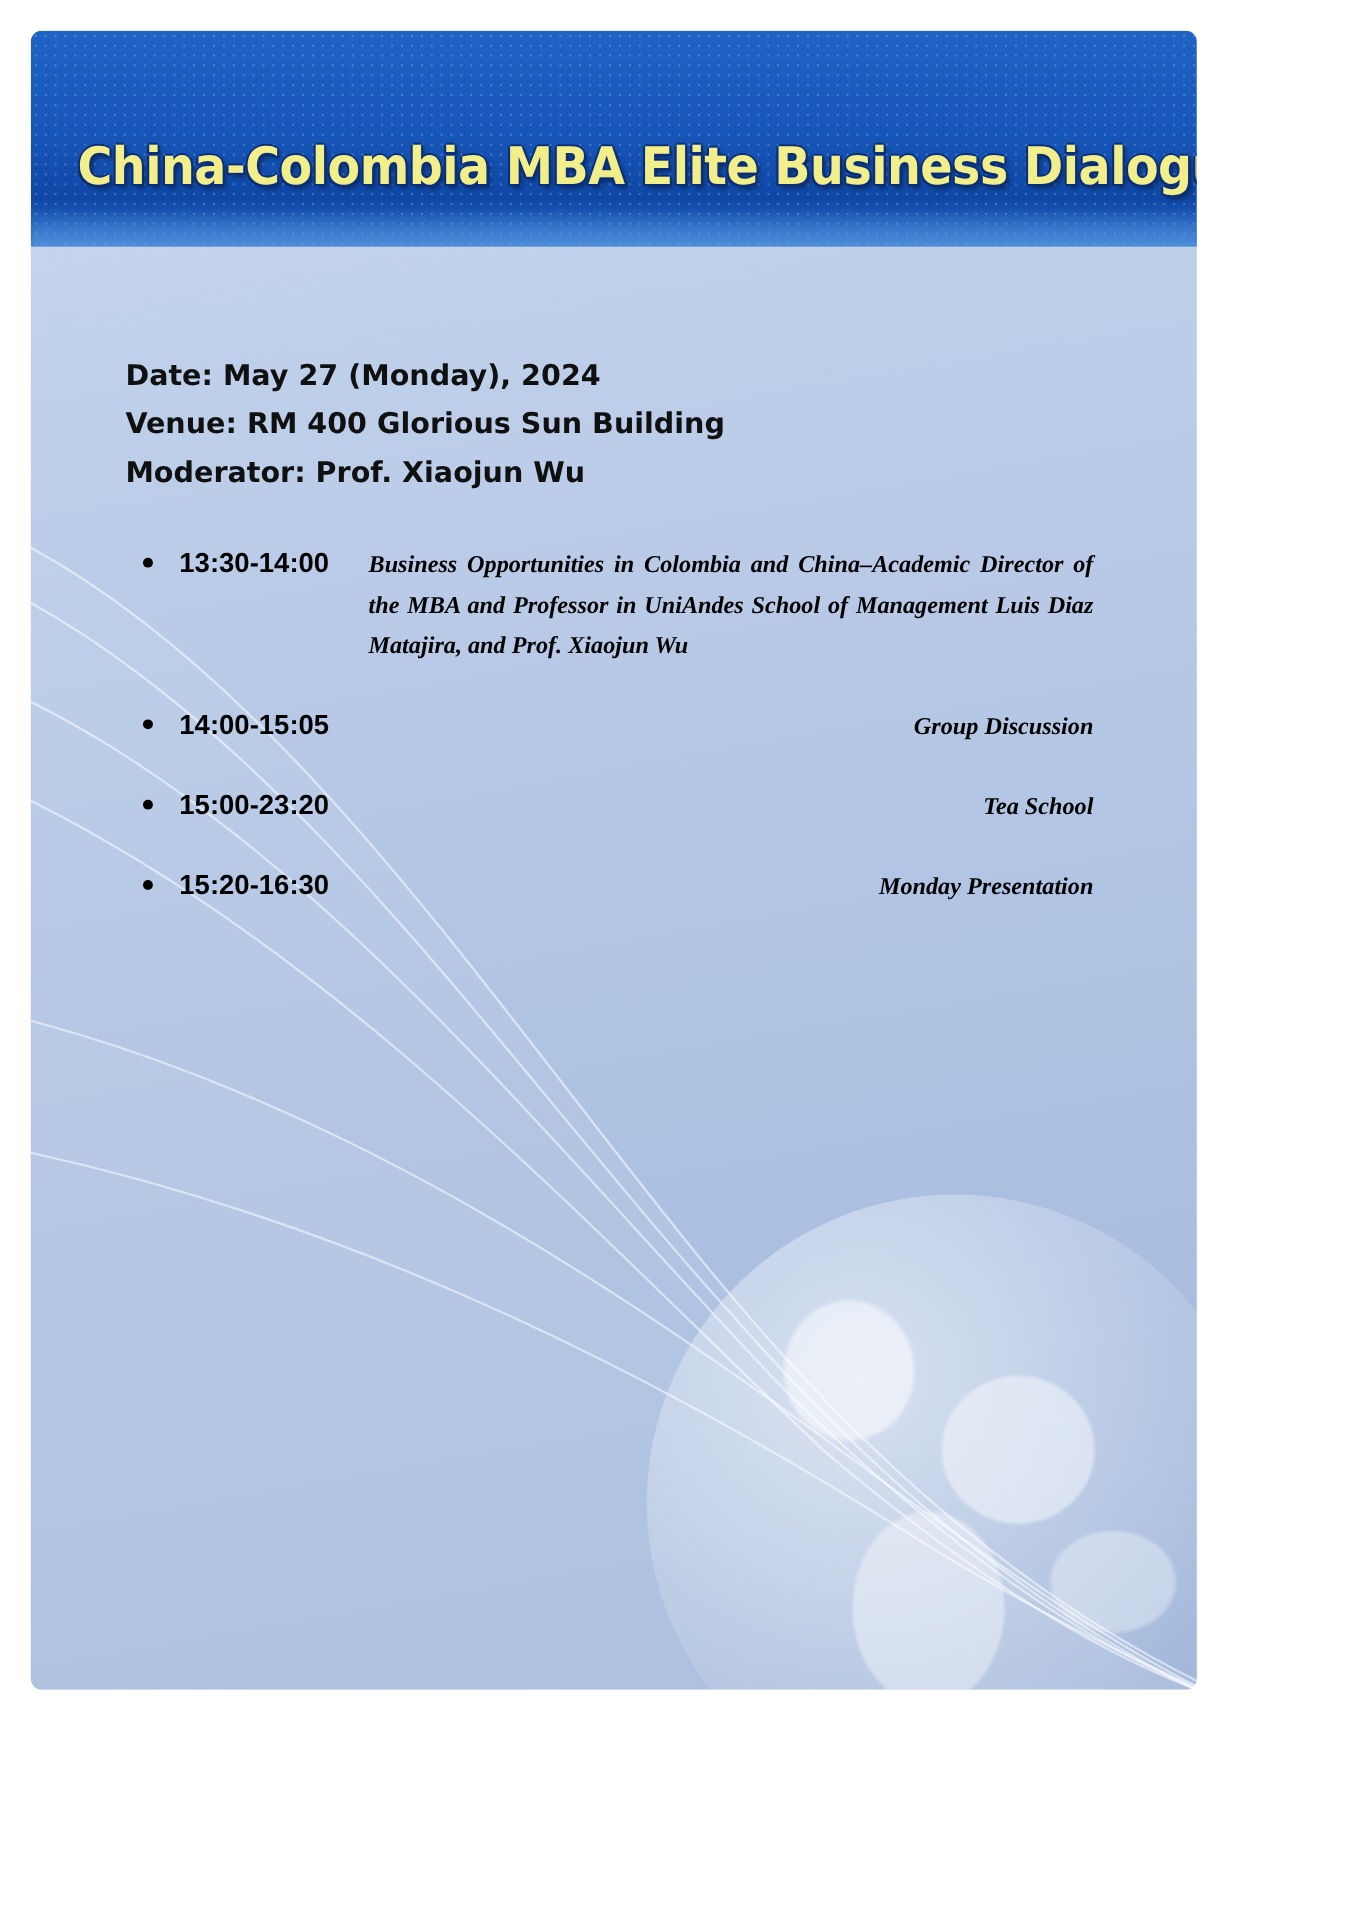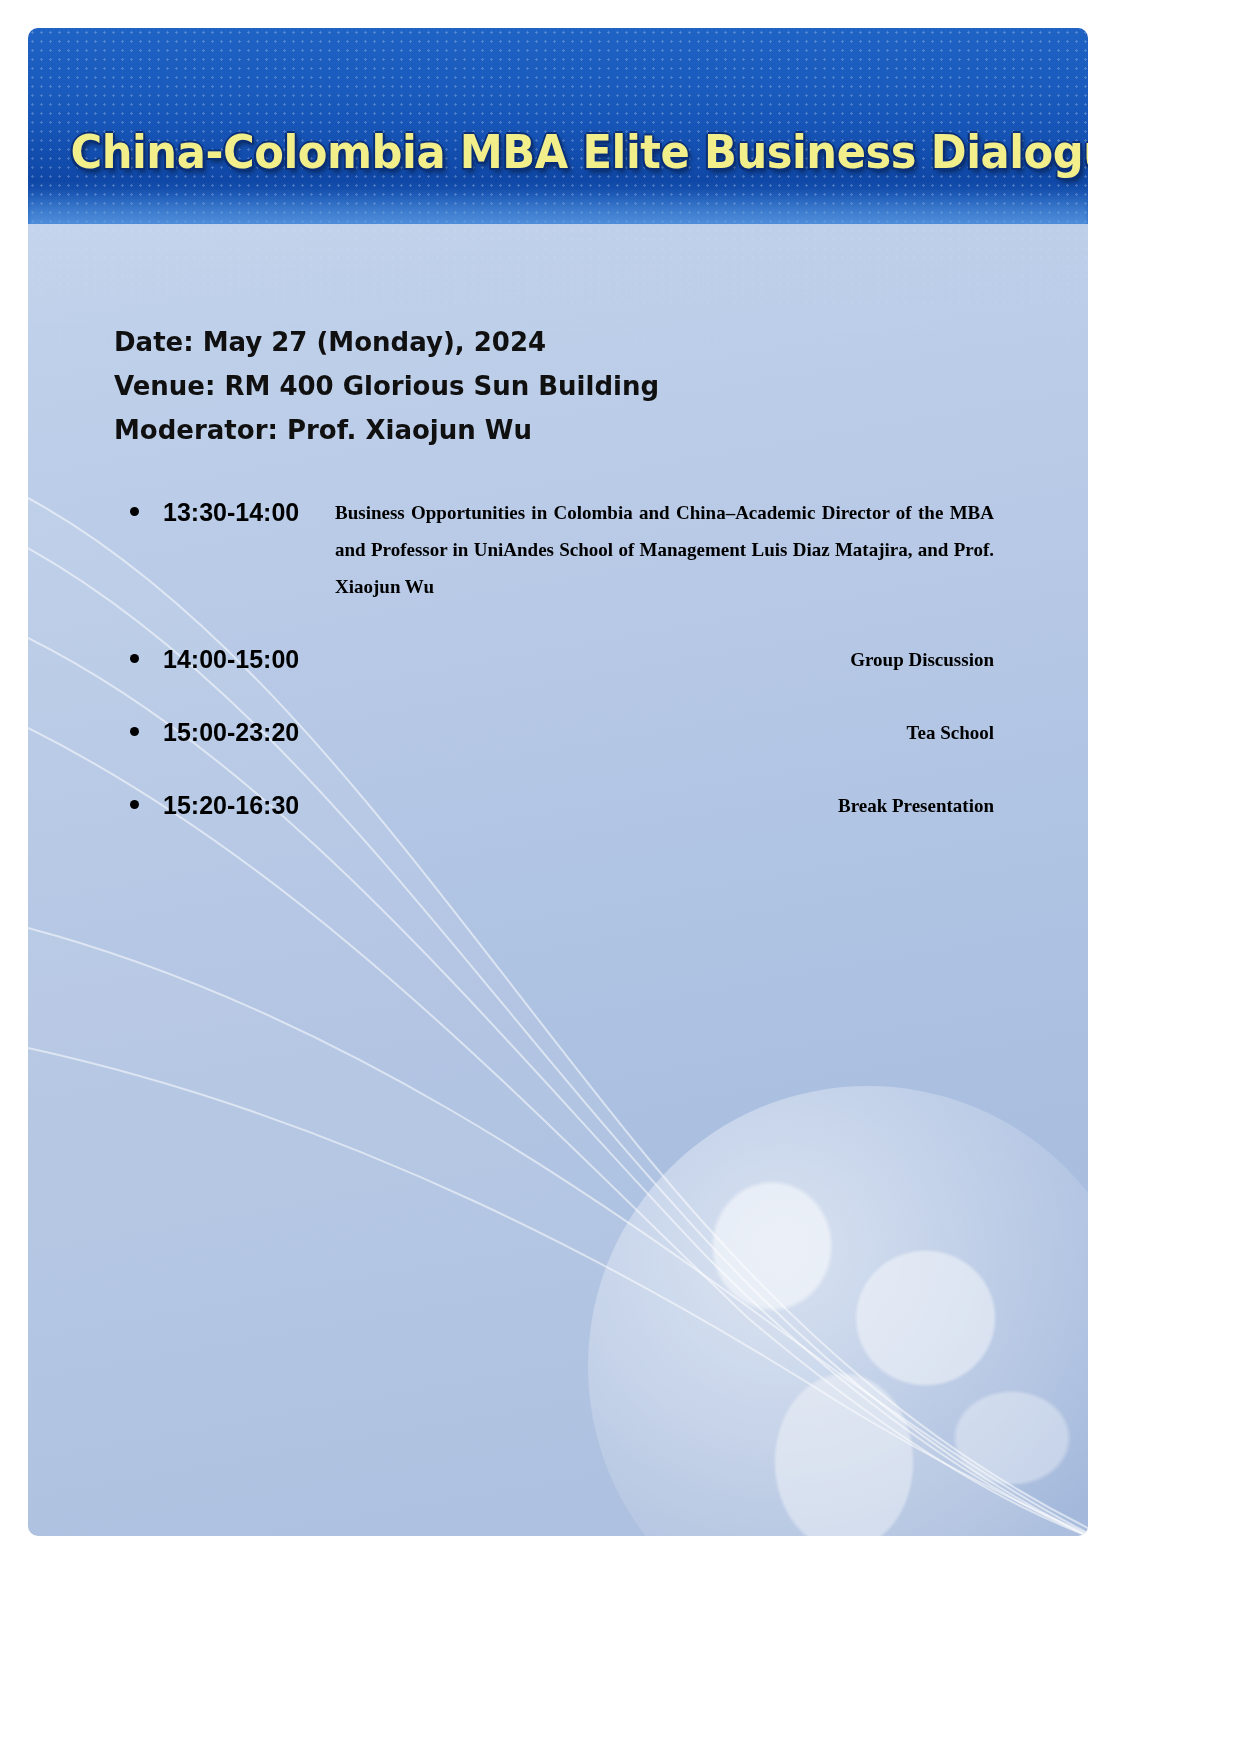--- a/index.html
+++ b/index.html
@@ -154,25 +154,26 @@
     font-weight: 700;
     font-size: 25px;
     line-height: 37px;
     color: #000;
     white-space: nowrap;
   }
   .desc {
     flex: 1 1 auto;
     font-family: "Liberation Serif", serif;
     font-weight: 700;
-    font-size: 19px;
+    font-size: 22px;
     line-height: 37px;
     color: #000;
     text-align: justify;
     text-justify: inter-word;
+    font-style: italic;
   }
   .desc.short { text-align: right; }
 </style>
 </head>
 <body>
 
 <div class="poster">
 
   <div class="bg-dots-top"></div>
   <div class="bg-globe"></div>
@@ -209,31 +210,31 @@
     <div class="agenda">
 
       <div class="agenda-item">
         <span class="bullet"></span>
         <span class="time">13:30-14:00</span>
         <span class="desc">Business Opportunities in Colombia and China–Academic Director of the MBA and Professor in UniAndes School of Management Luis Diaz Matajira, and Prof. Xiaojun Wu</span>
       </div>
 
       <div class="agenda-item">
         <span class="bullet"></span>
-        <span class="time">14:00-15:00</span>
+        <span class="time">14:00-15:05</span>
         <span class="desc short">Group Discussion</span>
       </div>
 
       <div class="agenda-item">
         <span class="bullet"></span>
         <span class="time">15:00-23:20</span>
         <span class="desc short">Tea School</span>
       </div>
 
       <div class="agenda-item">
         <span class="bullet"></span>
         <span class="time">15:20-16:30</span>
-        <span class="desc short">Break Presentation</span>
+        <span class="desc short">Monday Presentation</span>
       </div>
 
     </div>
   </div>
 </div>
 
 </body></html>

